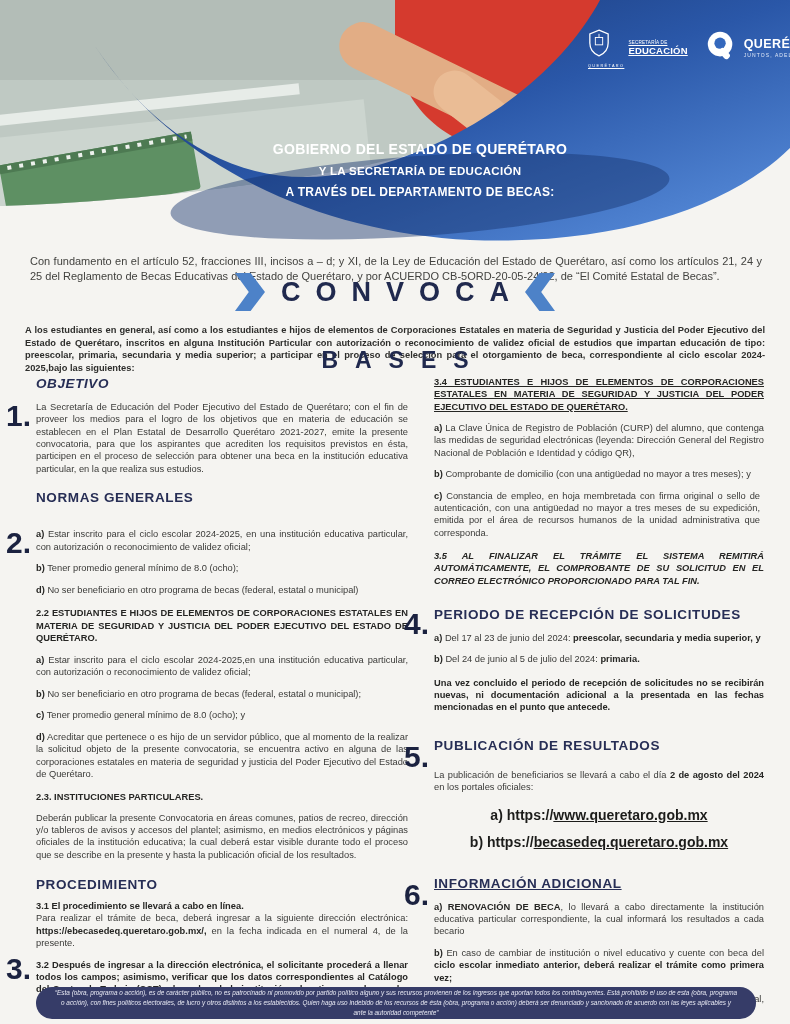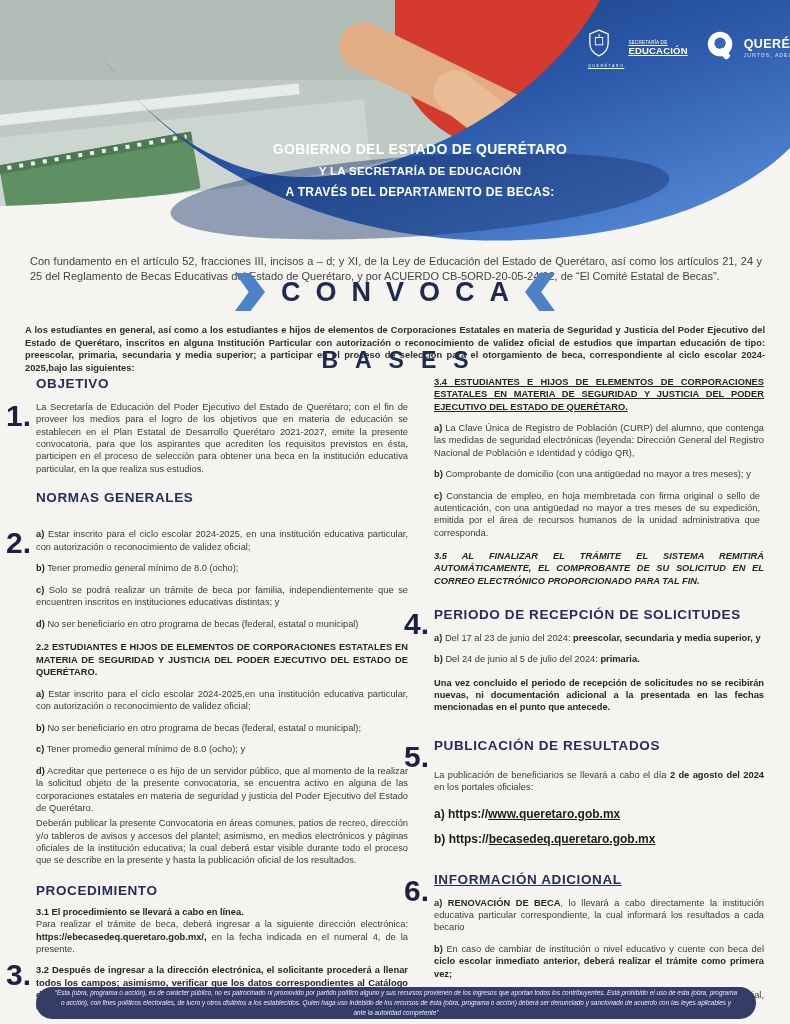--- a/index.html
+++ b/index.html
@@ -36,21 +36,21 @@
   .colR{flex:1;min-width:0;}
   .t{font-size:9.3px;line-height:1.33;color:#3a3a38;text-align:justify;}
   .bold{font-weight:700;color:#262624;}
   .sub{font-size:9.3px;line-height:1.33;font-weight:700;color:#262624;text-align:justify;}
   .h{font-size:13.5px;font-weight:800;color:#272e55;letter-spacing:.6px;}
   .rel{position:relative;}
   .bignum{position:absolute;font-size:30px;font-weight:800;color:#1b2240;line-height:1;left:-30px;}
   .item{margin-bottom:3px;}
   .k{font-weight:700;color:#262624;}
   .link{font-weight:700;color:#1c1c1a;text-decoration:underline;cursor:pointer;}
-  .portal{font-size:12px;font-weight:700;color:#1c1c1a;margin-bottom:11px;}
+  .portal{font-size:14px;font-weight:700;color:#1c1c1a;text-align:center;margin-bottom:11px;}
   
   .footer{position:absolute;left:36px;right:34px;top:987px;height:32px;background:#363c68;border-radius:16px;
           display:flex;align-items:center;justify-content:center;padding:2px 18px;box-sizing:border-box;}
   .footer p{margin:0;font-size:6.4px;line-height:1.55;color:#e9eaf4;font-style:italic;text-align:center;}
 </style>
 </head>
 <body>
 
 <div class="page">
 
@@ -140,43 +140,43 @@
   </div>
 
   <p class="convoca-par">A los estudiantes en general, así como a los estudiantes e hijos de elementos de Corporaciones Estatales en materia de Seguridad y Justicia del Poder Ejecutivo del Estado de Querétaro, inscritos en alguna Institución Particular con autorización o reconocimiento de validez oficial de estudios que impartan educación de tipo: preescolar, primaria, secundaria y media superior; a participar en el proceso de selección para el otorgamiento de beca, correspondiente al ciclo escolar 2024-2025,bajo las siguientes:</p>
 
   <div class="bases">BASES</div>
 
   <div class="cols">
 
     <div class="colL">
 
-      <div class="h" style="margin-bottom:10px;">OBJETIVO</div>
+      <div class="h" style="margin-bottom:10px;font-style:italic;">OBJETIVO</div>
       <div class="rel">
         <span class="bignum" style="top:0;">1.</span>
         <p class="t" style="margin:0 0 15px 0;">La Secretaría de Educación del Poder Ejecutivo del Estado de Querétaro; con el fin de proveer los medios para el logro de los objetivos que en materia de educación se establecen en el Plan Estatal de Desarrollo Querétaro 2021-2027, emite la presente convocatoria, para que los aspirantes que acrediten los requisitos previstos en ésta, participen en el proceso de selección para obtener una beca en la institución educativa particular, en la que realiza sus estudios.</p>
       </div>
 
       <div class="h" style="margin-bottom:23px;">NORMAS GENERALES</div>
       <div class="rel">
         <span class="bignum" style="top:0;">2.</span>
         <p class="t item"><span class="k">a)</span> <span>Estar inscrito para el ciclo escolar 2024-2025, en una institución educativa particular, con autorización o reconocimiento de validez oficial;</span></p>
         <p class="t item"><span class="k">b)</span> <span>Tener promedio general mínimo de 8.0 (ocho);</span></p>
-        <p class="t item"><span class="k">c)</span> <span>Solo se podrá realizar un trámite de beca por familia, independientemente que se encuentren inscritos en instituciones educativas distintas; y</span></p>
         <p class="t item"><span class="k">d)</span> <span>No ser beneficiario en otro programa de becas (federal, estatal o municipal)</span></p>
       </div>
 
       <div class="sub" style="margin:11px 0 8px 0;">2.2 ESTUDIANTES E HIJOS DE ELEMENTOS DE CORPORACIONES ESTATALES EN MATERIA DE SEGURIDAD Y JUSTICIA DEL PODER EJECUTIVO DEL ESTADO DE QUERÉTARO.</div>
       <div>
         <p class="t item"><span class="k">a)</span> <span>Estar inscrito para el ciclo escolar 2024-2025,en una institución educativa particular, con autorización o reconocimiento de validez oficial;</span></p>
         <p class="t item"><span class="k">b)</span> <span>No ser beneficiario en otro programa de becas (federal, estatal o municipal);</span></p>
         <p class="t item"><span class="k">c)</span> <span>Tener promedio general mínimo de 8.0 (ocho); y</span></p>
         <p class="t item"><span class="k">d)</span> <span>Acreditar que pertenece o es hijo de un servidor público, que al momento de la realizar la solicitud objeto de la presente convocatoria, se encuentra activo en alguna de las corporaciones estatales en materia de seguridad y justicia del Poder Ejecutivo del Estado de Querétaro.</span></p>
       </div>
 
+      <div class="sub" style="margin:11px 0 8px 0;">2.3. INSTITUCIONES PARTICULARES.</div>
       <p class="t" style="margin:0 0 16px 0;">Deberán publicar la presente Convocatoria en áreas comunes, patios de recreo, dirección y/o tableros de avisos y accesos del plantel; asimismo, en medios electrónicos y páginas oficiales de la institución educativa; la cual deberá estar visible durante todo el proceso que se describe en la presente y hasta la publicación oficial de los resultados.</p>
 
       <div class="h" style="margin-bottom:8px;">PROCEDIMIENTO</div>
       <div class="sub">3.1 El procedimiento se llevará a cabo en línea.</div>
       <div class="rel">
         <span class="bignum" style="top:42px;">3.</span>
         <p class="t" style="margin:0 0 9px 0;"><span>Para realizar el trámite de beca, deberá ingresar a la siguiente dirección electrónica: </span><span class="bold">https://ebecasedeq.queretaro.gob.mx/,</span><span> en la fecha indicada en el numeral 4, de la presente.</span></p>
         <p class="t bold" style="margin:0 0 9px 0;">3.2 Después de ingresar a la dirección electrónica, el solicitante procederá a llenar todos los campos; asimismo, verificar que los datos correspondientes al Catálogo del Centro de Trabajo (CCT), el nombre de la institución educativa y grado escolar del estudiante, sean correctos y correspondan al ciclo escolar 2024-2025.</p>
 
       </div>

